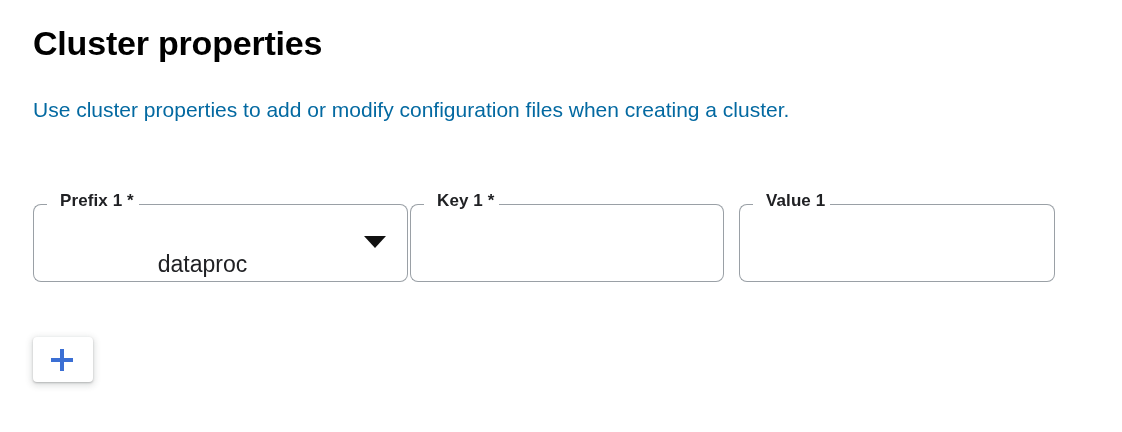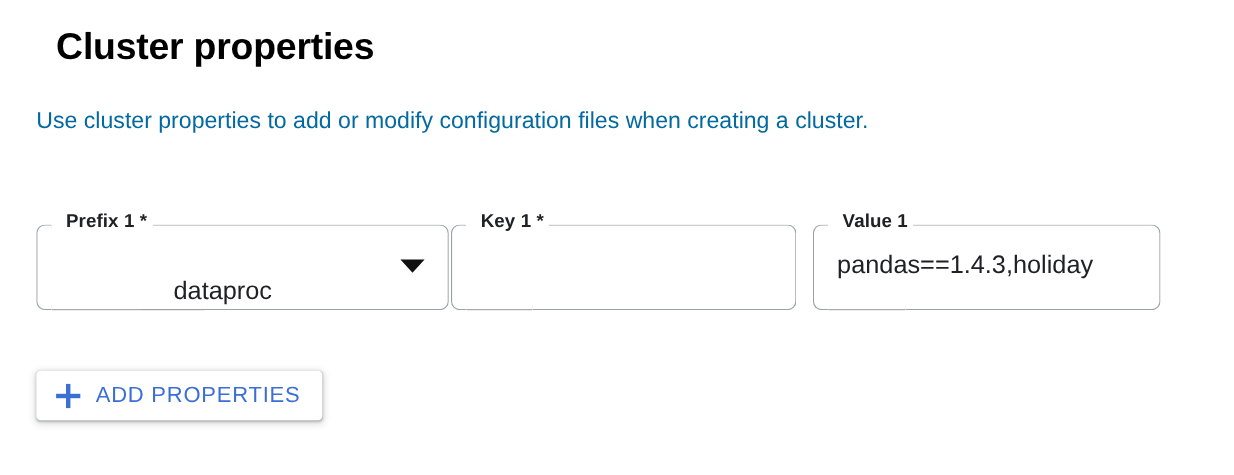--- a/index.html
+++ b/index.html
@@ -21,21 +21,20 @@
   .page-title {
     position: absolute;
     left: 33px;
     top: 22px;
     font-size: 34px;
     font-weight: 600;
     letter-spacing: -0.2px;
     color: #000000;
     line-height: 42px;
     white-space: nowrap;
-    margin-left: 18px;
   }
   .page-description {
     position: absolute;
     left: 33px;
     top: 96px;
     font-size: 21px;
     font-weight: 400;
     color: #0369a1;
     line-height: 28px;
     white-space: nowrap;
@@ -209,23 +208,21 @@
       <div class="field-label">Key 1 *</div>
     </div>
 
     <div class="field value">
       <div class="outline">
         <div class="ol-leading"></div>
         <div class="ol-notch open" style="right:232px;"></div>
         <div class="ol-trailing" style="left:84px;"></div>
       </div>
       <div class="field-label">Value 1</div>
-      <div class="field-value">pandas==1.4.3,holiday</div>
     </div>
 
   </div>
 
   <button class="add-button">
     <span class="plus-icon"></span>
-    <span class="add-button-label">ADD PROPERTIES</span>
   </button>
 
 </div>
 
 </body></html>

